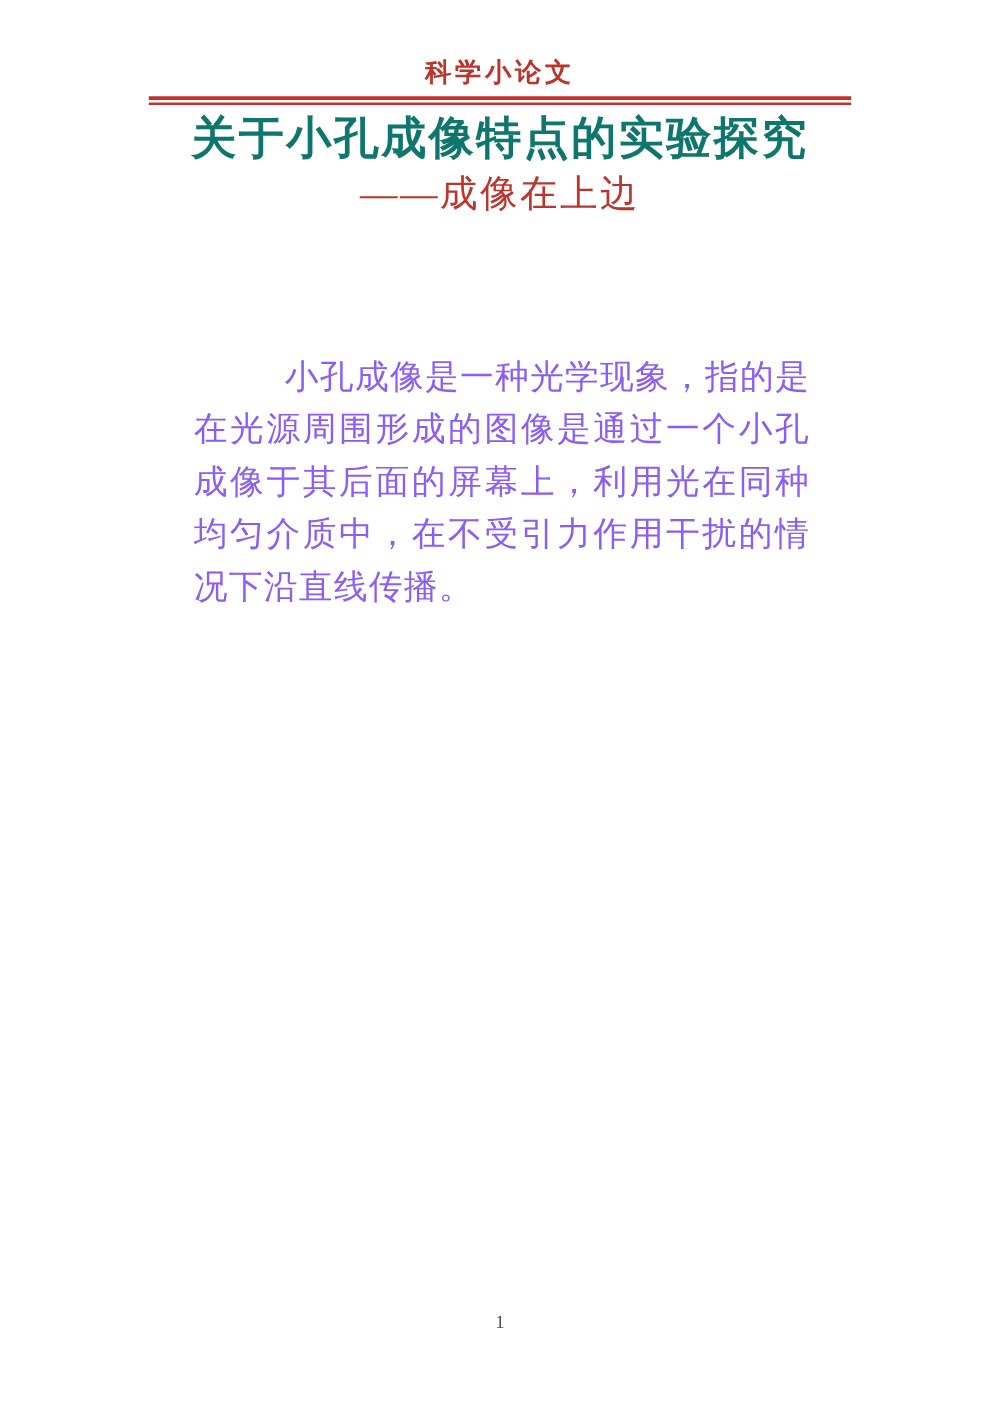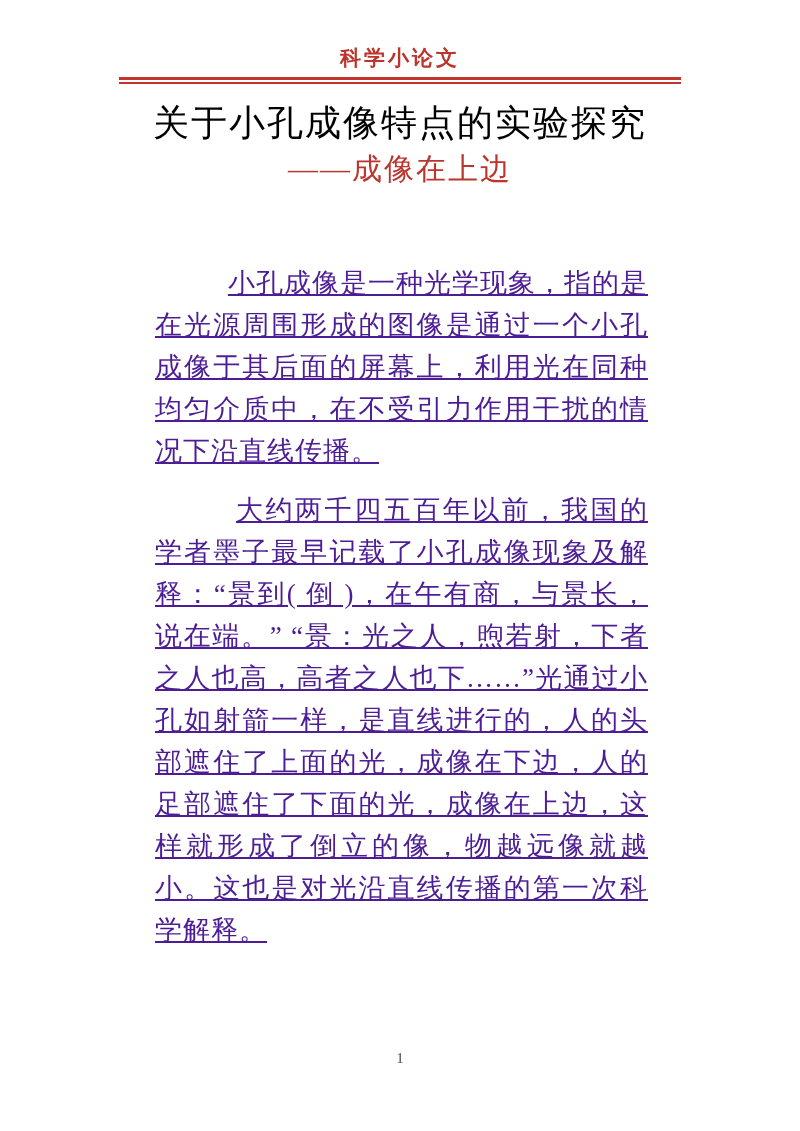--- a/index.html
+++ b/index.html
@@ -29,44 +29,43 @@
   }
   .double-rule {
     width: 562px;
     height: 2px;
     margin: 5px auto 0 auto;
     border-top: 3px solid #c2342c;
     border-bottom: 2px solid #c2342c;
   }
   .page-title {
     text-align: center;
-    margin-top: 16px;
+    margin-top: 3px;
     font-size: 36px;
     line-height: 46px;
-    font-weight: 400;
+    font-weight: 700;
     letter-spacing: 2px;
-    color: #000000;
+    color: #0f766e;
     font-family: "Liberation Sans", sans-serif;
   }
   .page-subtitle {
     text-align: center;
     margin-top: 2px;
     font-size: 30px;
     line-height: 42px;
     letter-spacing: 2px;
     color: #bb352c;
   }
   .content {
-    margin: 72px 100px 0 103px;
+    margin: 103px 100px 0 103px;
     font-size: 27px;
     line-height: 42px;
     letter-spacing: 1px;
-    color: #4c1d95;
+    color: #8b5cf6;
     text-align: justify;
-    text-decoration: underline;
   }
   .content p {
     margin: 0 0 17px 0;
   }
   .indent-p1 { text-indent: 2.7em; }
   .indent-p2 { text-indent: 3em; }
   .section-heading { text-indent: 2.2em; letter-spacing: 3px; }
   .indent-p3 { text-indent: 1.5em; }
   .footer {
     position: absolute;
@@ -88,18 +87,17 @@
   </div>
 
   <div class="double-rule"></div>
 
   <div class="page-title">关于小孔成像特点的实验探究</div>
 
   <div class="page-subtitle">——成像在上边</div>
 
   <div class="content">
     <p class="indent-p1">小孔成像是一种光学现象，指的是在光源周围形成的图像是通过一个小孔成像于其后面的屏幕上，利用光在同种均匀介质中，在不受引力作用干扰的情况下沿直线传播。</p>
-    <p class="indent-p2">大约两千四五百年以前，我国的学者墨子最早记载了小孔成像现象及解释：“景到( 倒 )，在午有商，与景长，说在端。” “景：光之人，煦若射，下者之人也高，高者之人也下……”光通过小孔如射箭一样，是直线进行的，人的头部遮住了上面的光，成像在下边，人的足部遮住了下面的光，成像在上边，这样就形成了倒立的像，物越远像就越小。这也是对光沿直线传播的第一次科学解释。</p>
   </div>
 
   <div class="footer">1</div>
 
 </div>
 
 </body></html>

